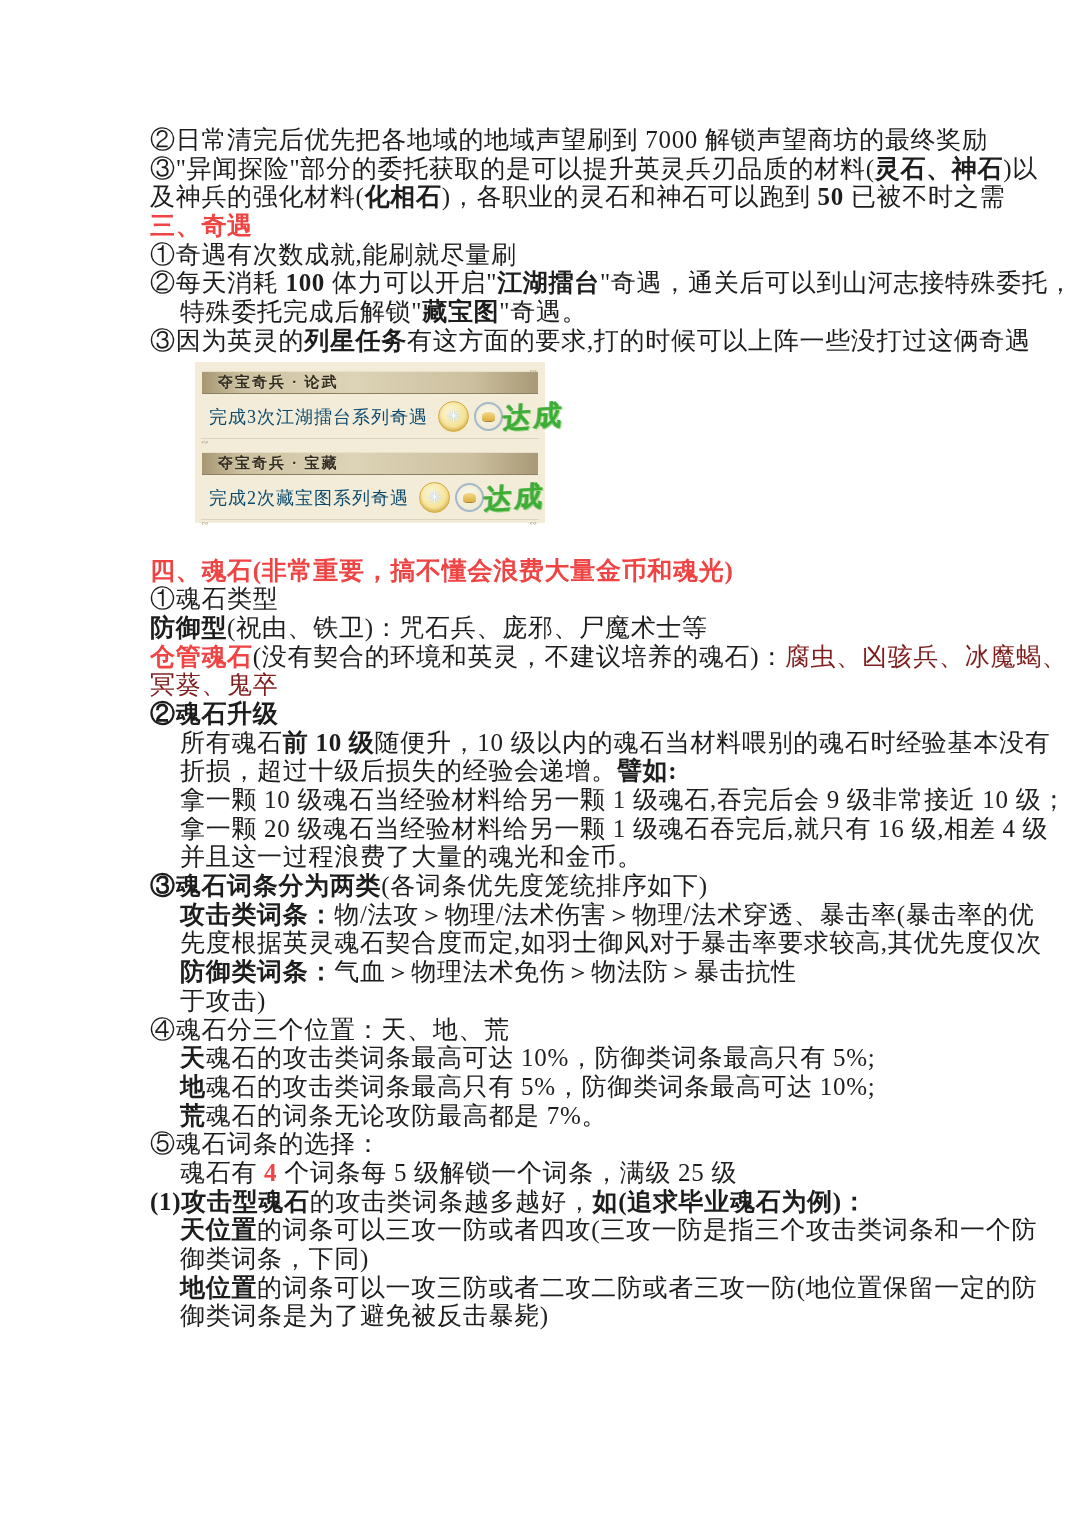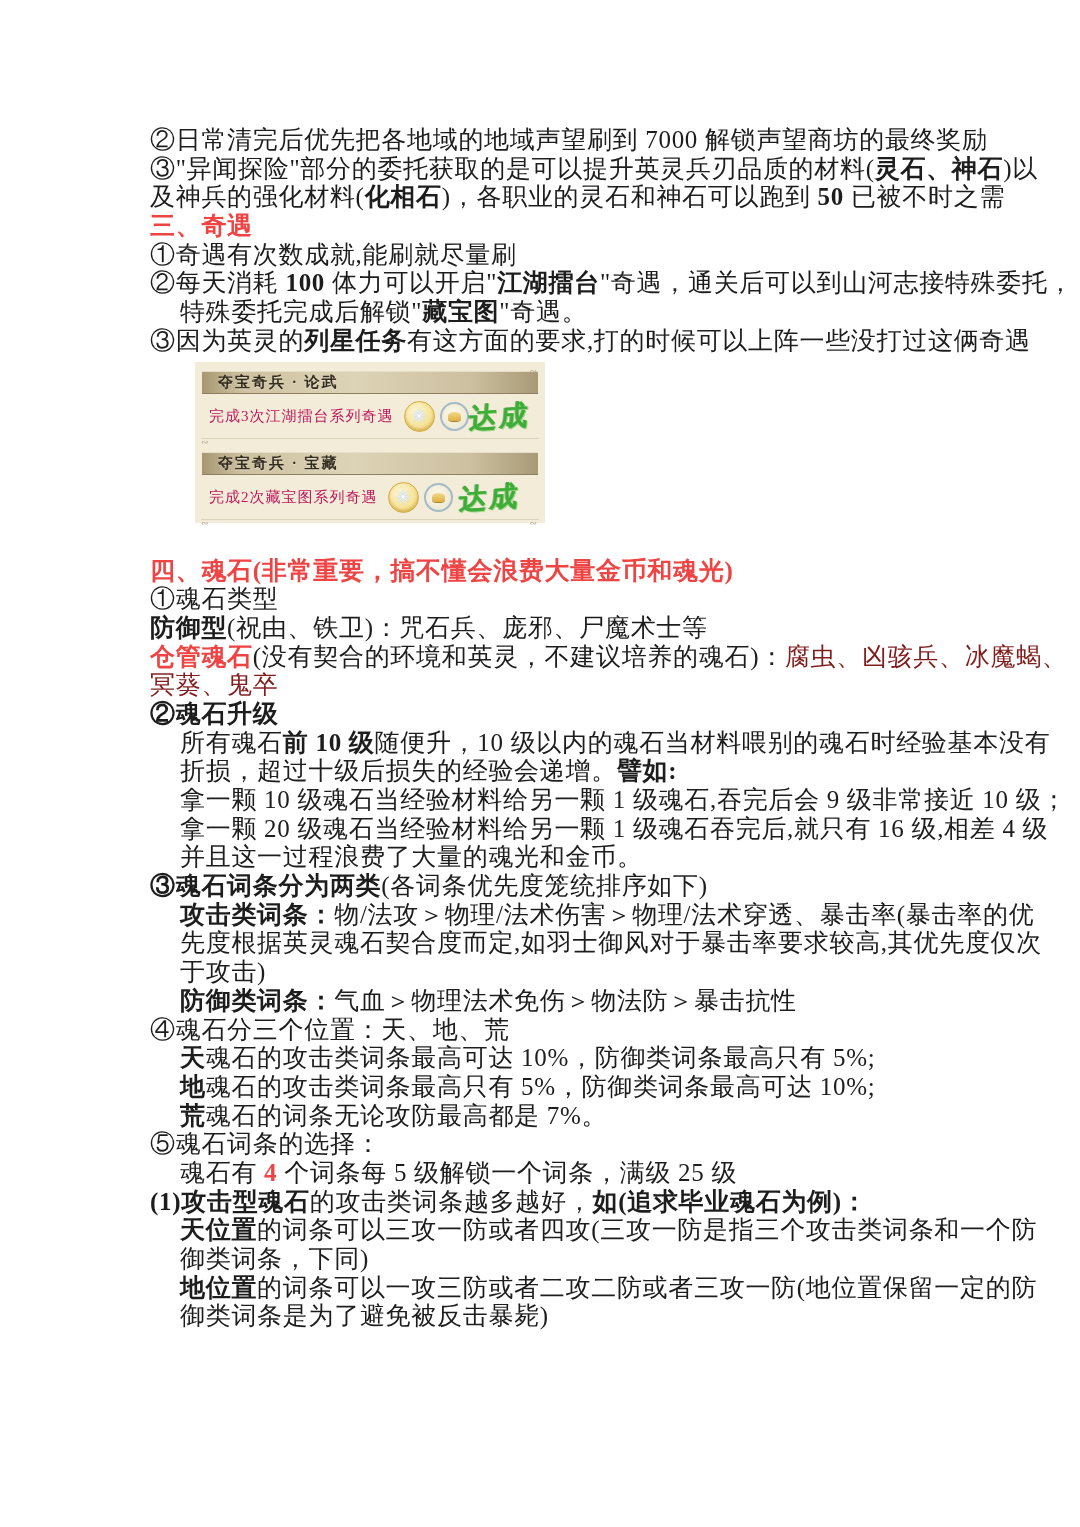--- a/index.html
+++ b/index.html
@@ -57,22 +57,22 @@
     letter-spacing:2px;
     text-shadow:0 1px 0 rgba(255,255,255,.35);
   }
   .crow{
     display:flex;align-items:center;
     height:42px;
     padding:2px 8px 0 8px;
     border-bottom:1px solid #dcd3ba;
   }
   .req{
-    font-size:15px;
-    color:#be185d;
+    font-size:18px;
+    color:#0c4a6e;
     letter-spacing:1px;
     white-space:nowrap;
   }
   .icons{display:flex;align-items:center;gap:5px;margin-left:10px;}
   .medal{
     width:29px;height:29px;border-radius:50%;
     background:radial-gradient(circle at 40% 35%,#fdf6d8 0%,#f6e49a 55%,#ecc95f 100%);
     border:1px solid #d4aa3a;
     box-shadow:inset 0 -2px 3px rgba(180,130,30,.45);
     display:flex;align-items:center;justify-content:center;
@@ -183,22 +183,22 @@
         <p class="line"><span class="r">冥葵、鬼卒</span></p>
         <p class="line"><span class="b">②魂石升级</span></p>
         <p class="line ind"><span>所有魂石</span><span class="b">前 10 级</span><span>随便升，10 级以内的魂石当材料喂别的魂石时经验基本没有</span></p>
         <p class="line ind"><span>折损，超过十级后损失的经验会递增。</span><span class="b">譬如:</span></p>
         <p class="line ind"><span>拿一颗 10 级魂石当经验材料给另一颗 1 级魂石,吞完后会 9 级非常接近 10 级；</span></p>
         <p class="line ind"><span>拿一颗 20 级魂石当经验材料给另一颗 1 级魂石吞完后,就只有 16 级,相差 4 级</span></p>
         <p class="line ind"><span>并且这一过程浪费了大量的魂光和金币。</span></p>
         <p class="line"><span class="b">③魂石词条分为两类</span><span>(各词条优先度笼统排序如下)</span></p>
         <p class="line ind"><span class="b">攻击类词条：</span><span>物/法攻＞物理/法术伤害＞物理/法术穿透、暴击率(暴击率的优</span></p>
         <p class="line ind"><span>先度根据英灵魂石契合度而定,如羽士御风对于暴击率要求较高,其优先度仅次</span></p>
+        <p class="line ind"><span class="b">防御类词条：</span><span>气血＞物理法术免伤＞物法防＞暴击抗性</span></p>
         <p class="line ind"><span>于攻击)</span></p>
-        <p class="line ind"><span class="b">防御类词条：</span><span>气血＞物理法术免伤＞物法防＞暴击抗性</span></p>
         <p class="line"><span>④魂石分三个位置：天、地、荒</span></p>
         <p class="line ind"><span class="b">天</span><span>魂石的攻击类词条最高可达 10%，防御类词条最高只有 5%;</span></p>
         <p class="line ind"><span class="b">地</span><span>魂石的攻击类词条最高只有 5%，防御类词条最高可达 10%;</span></p>
         <p class="line ind"><span class="b">荒</span><span>魂石的词条无论攻防最高都是 7%。</span></p>
         <p class="line"><span>⑤魂石词条的选择：</span></p>
         <p class="line ind"><span>魂石有 </span><span class="rb">4</span><span> 个词条每 5 级解锁一个词条，满级 25 级</span></p>
         <p class="line"><span class="b">(1)攻击型魂石</span><span>的攻击类词条越多越好，</span><span class="b">如(追求毕业魂石为例)：</span></p>
         <p class="line ind"><span class="b">天位置</span><span>的词条可以三攻一防或者四攻(三攻一防是指三个攻击类词条和一个防</span></p>
         <p class="line ind"><span>御类词条，下同)</span></p>
         <p class="line ind"><span class="b">地位置</span><span>的词条可以一攻三防或者二攻二防或者三攻一防(地位置保留一定的防</span></p>

